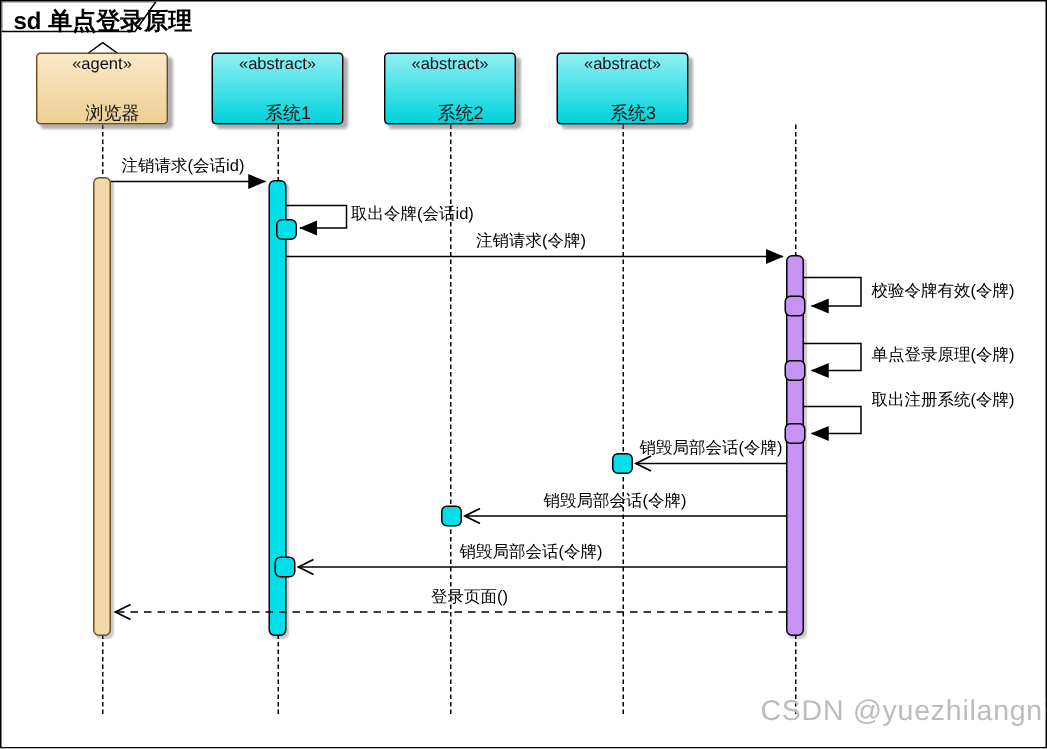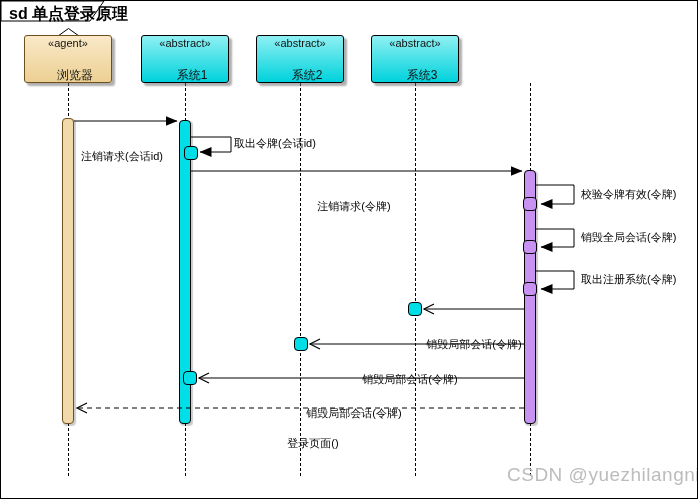--- a/index.html
+++ b/index.html
@@ -33,21 +33,21 @@
   .bar-purple{background:#c792f2;}
   .sq{
     position:absolute;width:14px;height:14px;box-sizing:border-box;
     border:1px solid #000;border-radius:4px;
   }
   .sq-cyan{background:#00dee8;}
   .sq-purple{background:#c792f2;}
   .mlabel{
     position:absolute;font-size:11px;color:#000;white-space:nowrap;line-height:13px;
   }
-  .center{transform:translateX(-50%);margin-top:45px;}
+  .center{transform:translateX(-50%);}
   #connector-layer{position:absolute;left:0;top:0;width:698px;height:499px;}
   #frame-tab-label{
     position:absolute;left:8px;top:3px;font-size:16px;font-weight:bold;color:#000;white-space:nowrap;
   }
   #watermark{
     position:absolute;left:506px;top:463px;font-size:19px;color:#bcbcbc;
     letter-spacing:.5px;white-space:nowrap;
   }
 </style>
 </head>
@@ -122,22 +122,22 @@
   </div>
   <div class="headbox fill-abstract" style="left:370px">
     <span class="stereo">«abstract»</span>
     <span class="hname">系统3</span>
   </div>
 
   <div class="mlabel center" style="left:121px;top:104px">注销请求(会话id)</div>
   <div class="mlabel" style="left:233px;top:136px">取出令牌(会话id)</div>
   <div class="mlabel center" style="left:353px;top:154px">注销请求(令牌)</div>
   <div class="mlabel" style="left:580px;top:187px">校验令牌有效(令牌)</div>
-  <div class="mlabel" style="left:580px;top:230px">销毁全局会话(令牌)</div>
-  <div class="mlabel" style="left:580px;top:272px">取出注册系统(令牌)</div>
+  <div class="mlabel" style="left:580px;top:230px">单点登录原理(令牌)</div>
+  <div class="mlabel" style="left:580px;top:260px">取出注册系统(令牌)</div>
   <div class="mlabel center" style="left:473px;top:292px">销毁局部会话(令牌)</div>
   <div class="mlabel center" style="left:409px;top:327px">销毁局部会话(令牌)</div>
   <div class="mlabel center" style="left:353px;top:361px">销毁局部会话(令牌)</div>
   <div class="mlabel center" style="left:312px;top:391px">登录页面()</div>
 
   <div id="frame-tab-label">sd 单点登录原理</div>
 
   <div id="watermark">CSDN @yuezhilangniao</div>
 
 </div>

